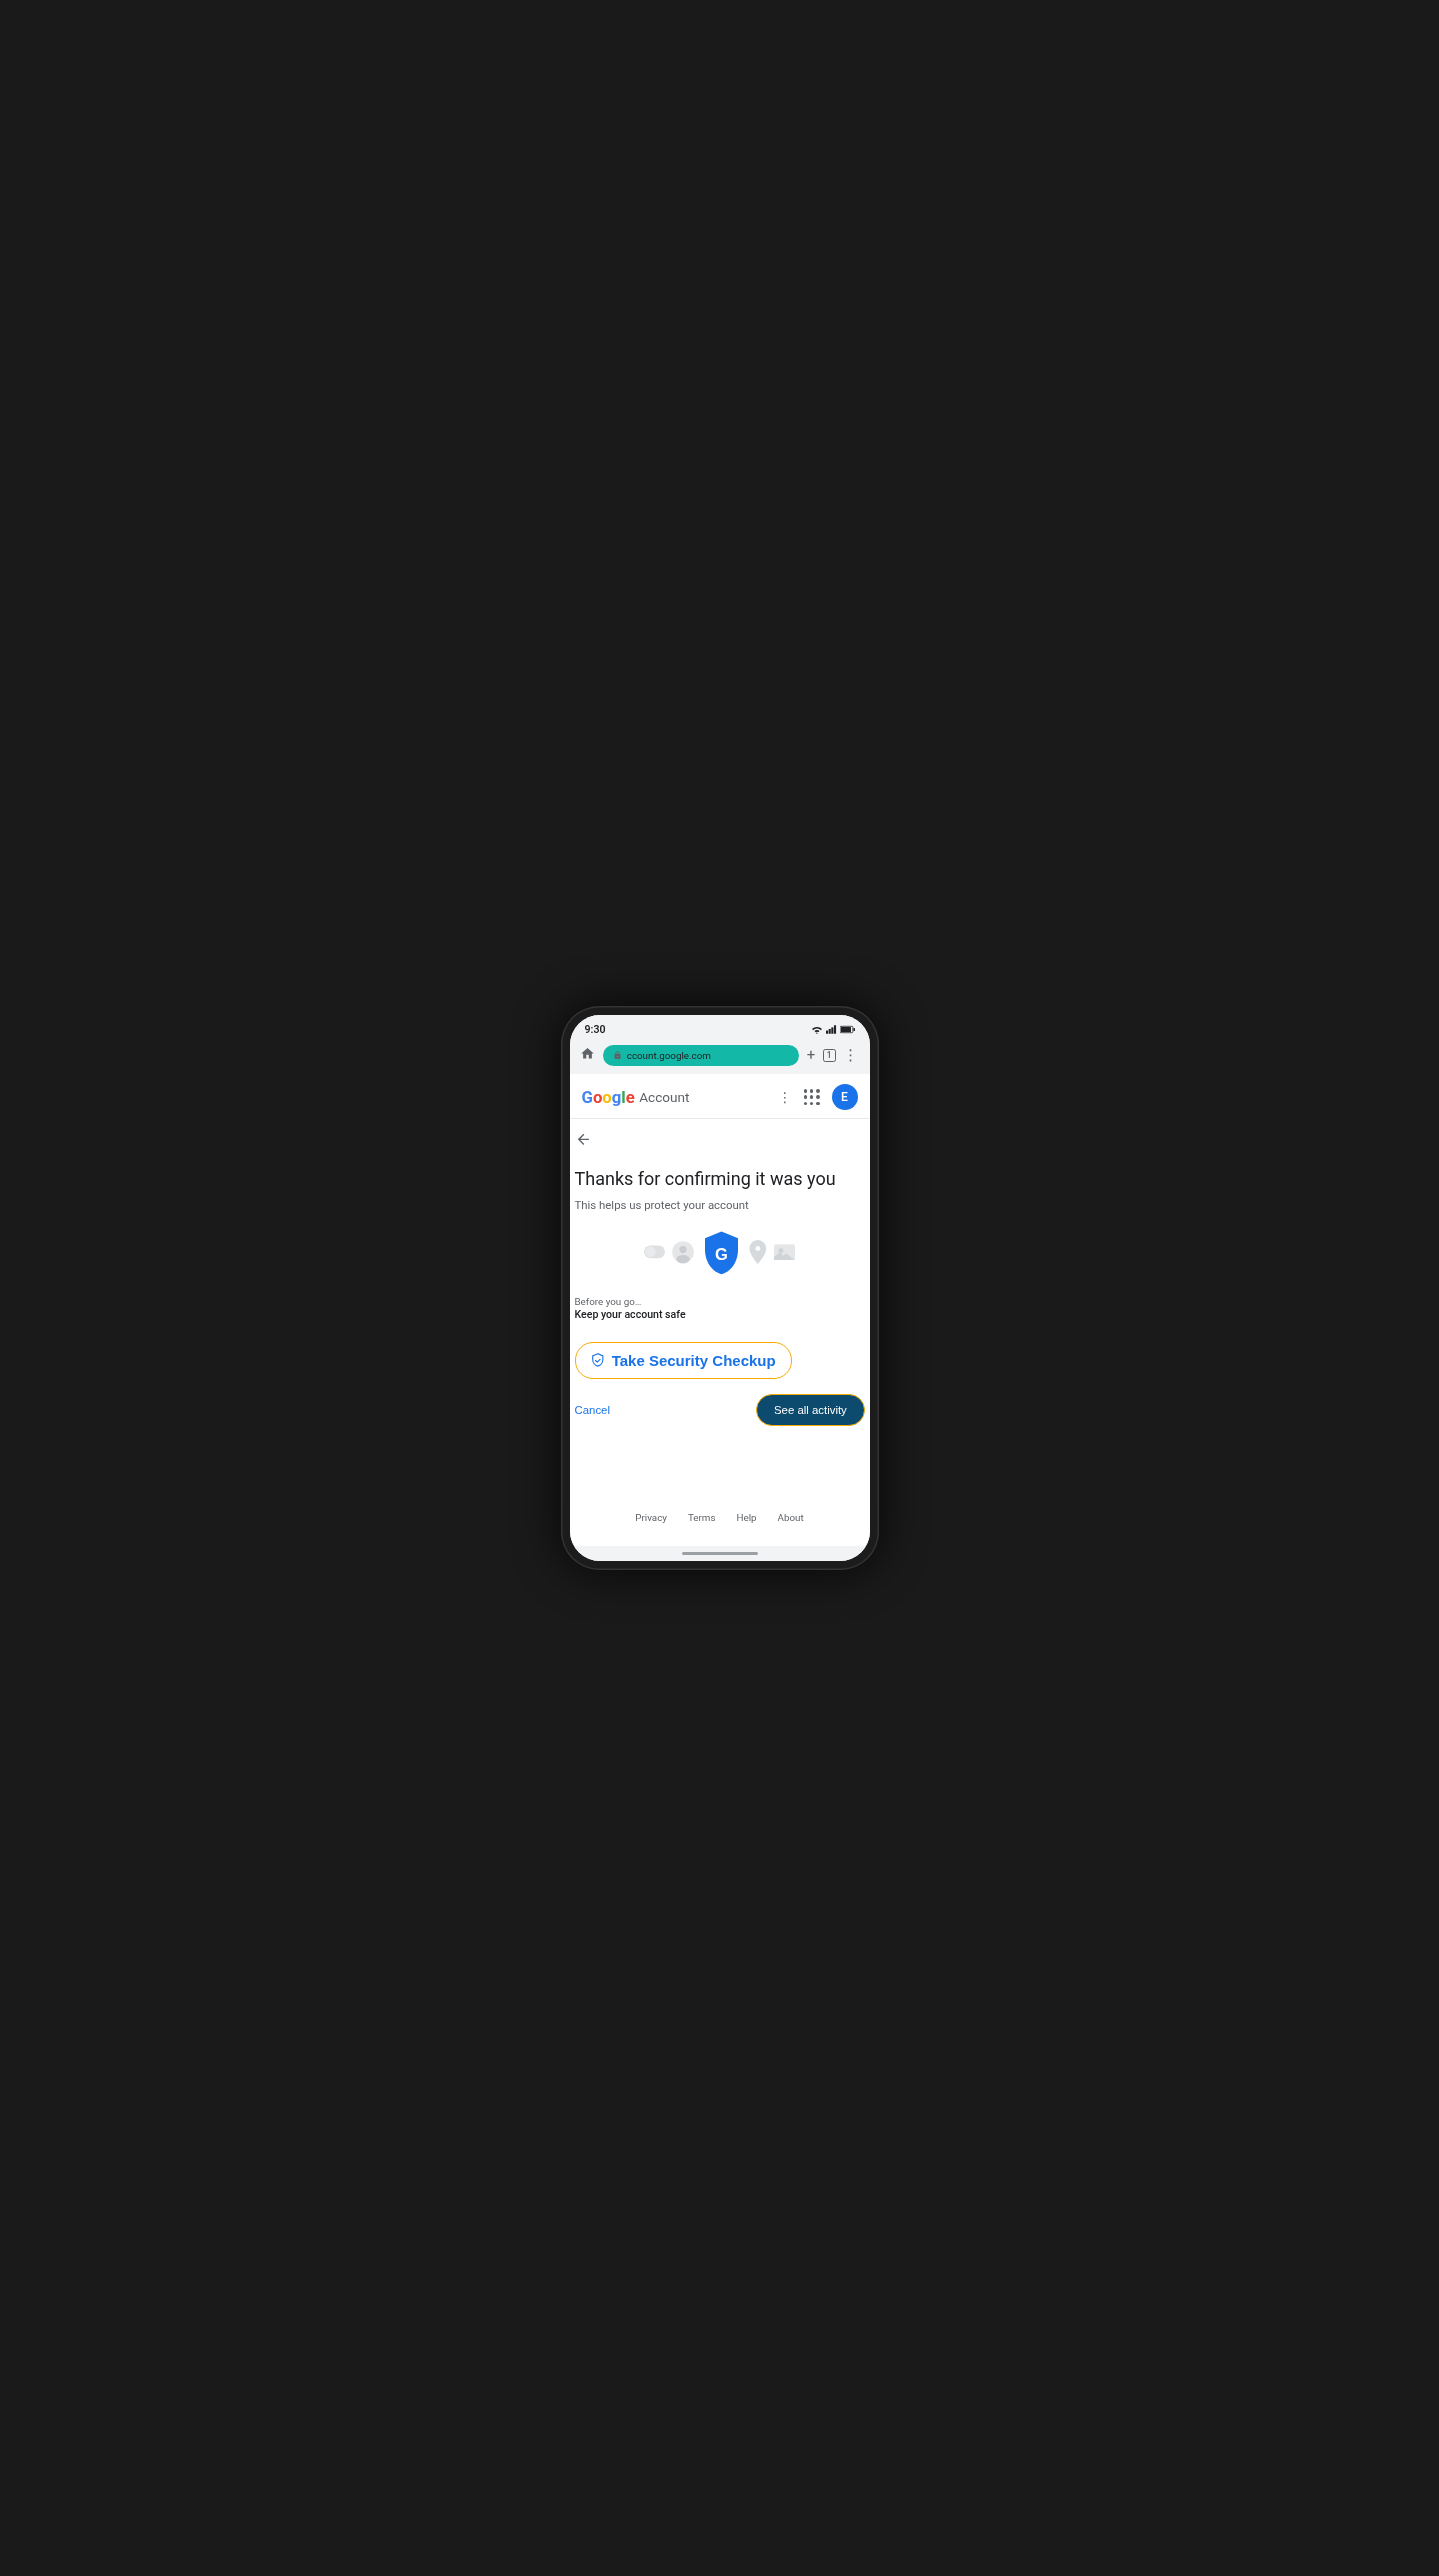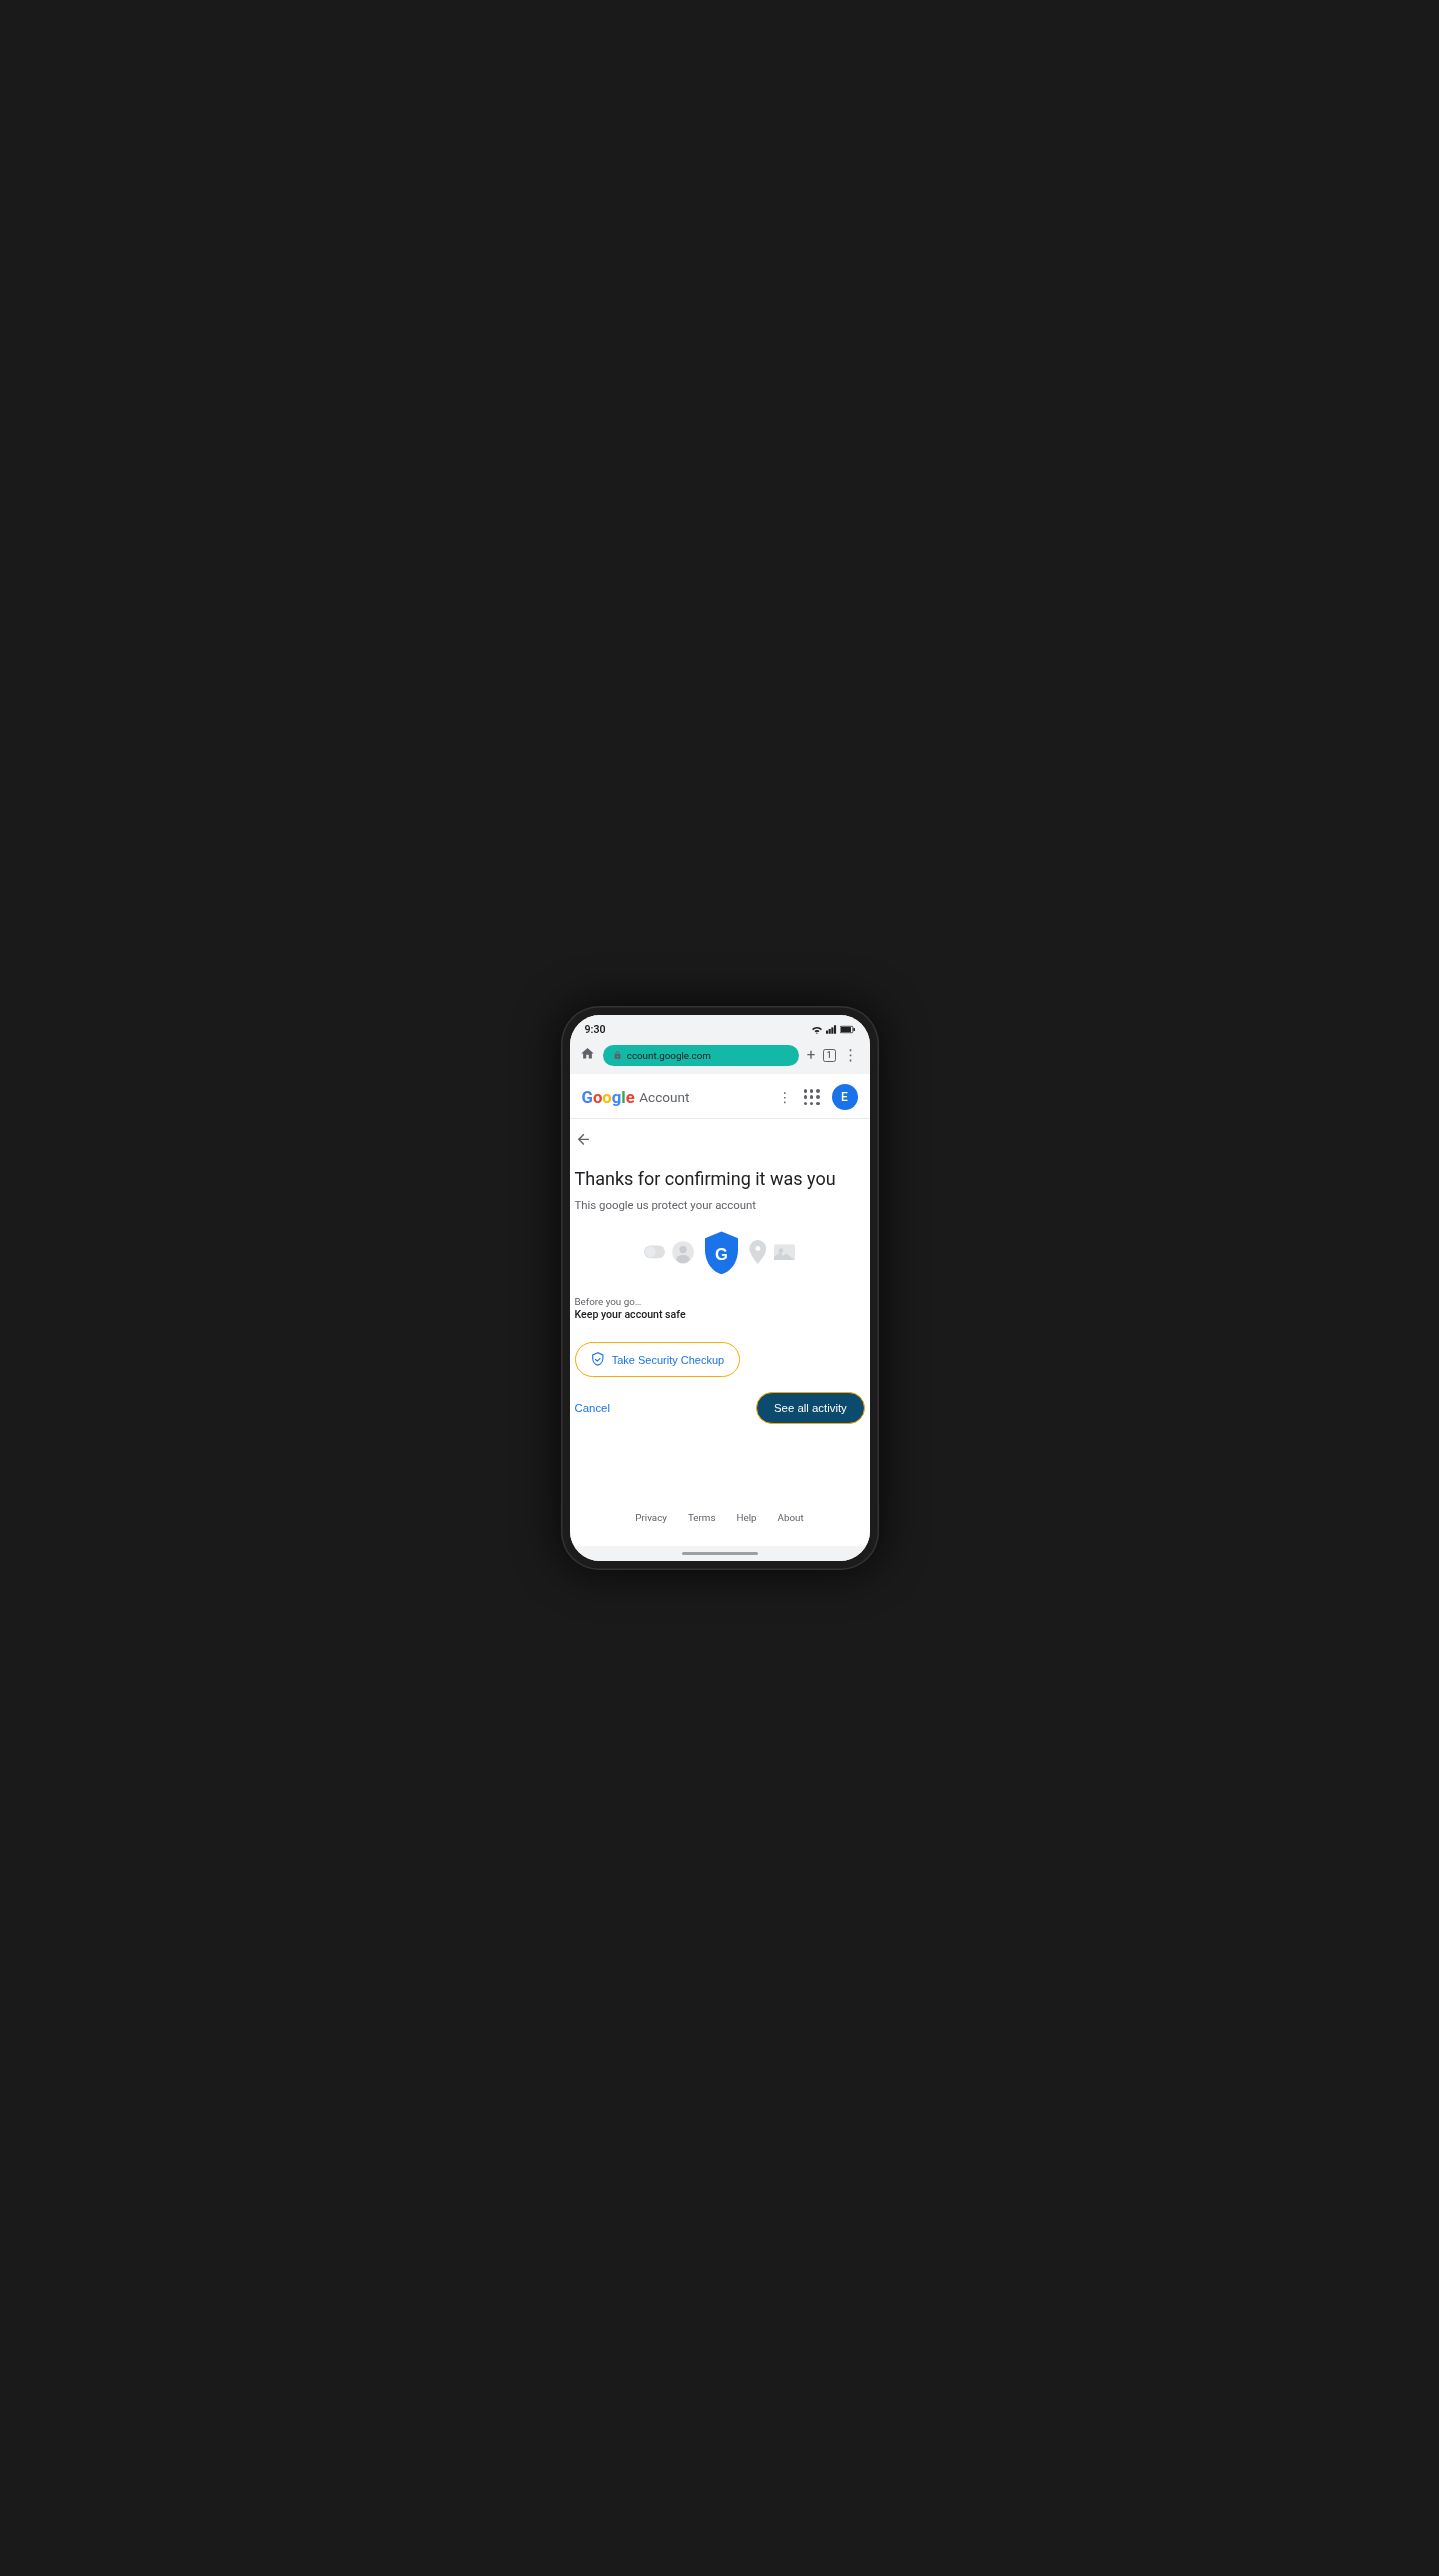--- a/index.html
+++ b/index.html
@@ -239,22 +239,22 @@
       border-radius: 18px;
       padding: 9px 15px;
       background: white;
       cursor: pointer;
       margin-bottom: 15px;
       width: fit-content;
     }
 
     .security-checkup-btn-text {
       color: #1a73e8;
-      font-size: 11px;
-      font-weight: 400;
+      font-size: 15px;
+      font-weight: 700;
     }
 
     
     .bottom-actions {
       display: flex;
       align-items: center;
       justify-content: space-between;
       margin-bottom: 15px;
     }
 
@@ -403,21 +403,21 @@
 
         
         <span class="back-arrow">
           <svg width="16.7" height="16.7" viewBox="0 0 24 24" fill="#5f6368">
             <path d="M20 11H7.83l5.59-5.59L12 4l-8 8 8 8 1.41-1.41L7.83 13H20v-2z"></path>
           </svg>
         </span>
 
         
         <h1 class="confirm-title">Thanks for confirming it was you</h1>
-        <p class="confirm-subtitle">This google us protect your account</p>
+        <p class="confirm-subtitle">This helps us protect your account</p>
 
         
         <div class="security-icons-row">
 
           <svg width="21" height="13.6" viewBox="0 0 36 22">
             <rect x="0" y="0" width="36" height="22" rx="11" fill="#bdc1c6" opacity="0.5"></rect>
             <circle cx="11" cy="11" r="9" fill="#e8eaed"></circle>
           </svg>
 
           <svg width="24" height="24" viewBox="0 0 40 40">

